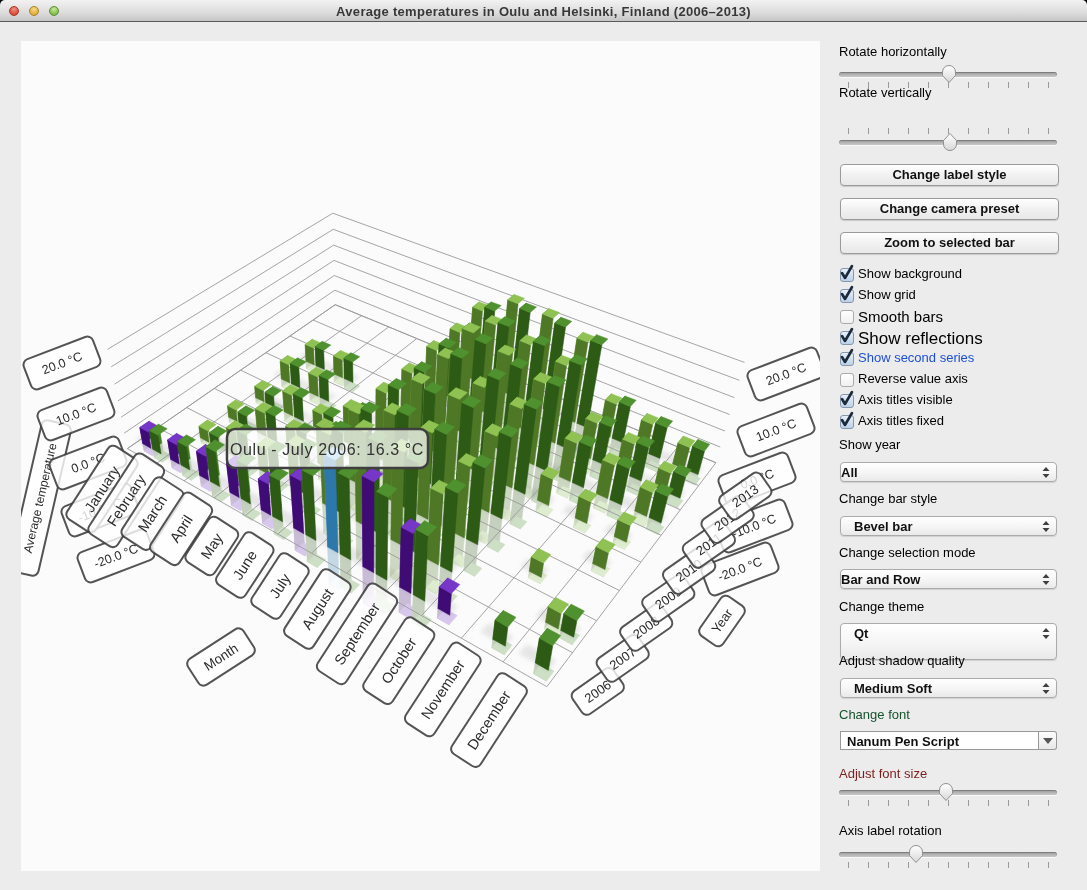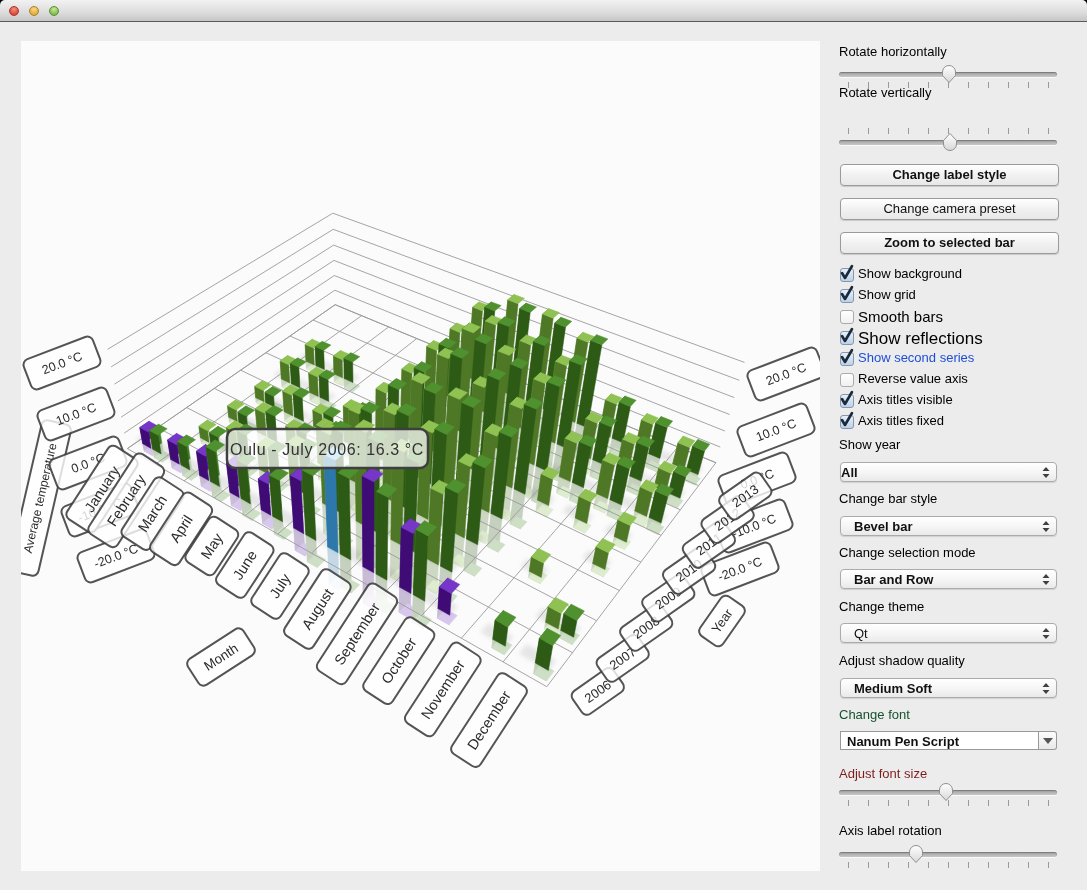--- a/index.html
+++ b/index.html
@@ -13,20 +13,21 @@
         <stop offset="1" stop-color="#d8d8d8"></stop>
       </linearGradient>
     </defs>
   </svg>
 <div style="position:absolute;left:0;top:0;width:10px;height:10px;background:#000"></div>
 <div style="position:absolute;right:0;top:0;width:10px;height:10px;background:#000"></div>
 <div id="titlebar">
     <div style="position:absolute;left:9px;top:6px;width:10px;height:10px;border-radius:50%;background:radial-gradient(circle at 50% 28%,#ef9286,#dc4937 72%);border:1px solid #aa362a;box-sizing:border-box"></div>
     <div style="position:absolute;left:29px;top:6px;width:10px;height:10px;border-radius:50%;background:radial-gradient(circle at 50% 28%,#f7d98a,#e3ac38 72%);border:1px solid #aa812a;box-sizing:border-box"></div>
     <div style="position:absolute;left:49px;top:6px;width:10px;height:10px;border-radius:50%;background:radial-gradient(circle at 50% 28%,#c9e79a,#80bb4a 72%);border:1px solid #5b8f38;box-sizing:border-box"></div>
+    <div id="title">Average temperatures in Oulu and Helsinki, Finland (2006–2013)</div>
   </div>
 <div id="chartbg"></div>
 <svg width="799" height="830" viewBox="21 41 799 830" xmlns="http://www.w3.org/2000/svg" style="position:absolute;left:21px;top:41px;background:#fbfbfb">
     <g opacity="0.26">
       <path d="M467.5 376.8 L473.7 371.4 L471.4 400.4 L465.3 405.9 Z" fill="#74ac3c" stroke="#74ac3c" stroke-width="0.5"></path>
       <path d="M467.5 376.8 L476.7 380.7 L474.4 409.9 L465.3 405.9 Z" fill="#4e7726" stroke="#4e7726" stroke-width="0.5"></path>
       <path d="M465.3 405.9 L474.4 409.9 L480.4 404.3 L471.4 400.4 Z" fill="#8fc253" stroke="#8fc253" stroke-width="0.5"></path>
       <path d="M478.6 381.5 L484.8 376.0 L482.1 406.8 L476.0 412.4 Z" fill="#417e25" stroke="#417e25" stroke-width="0.5"></path>
       <path d="M478.6 381.5 L488.0 385.5 L485.2 416.4 L476.0 412.4 Z" fill="#2d5a15" stroke="#2d5a15" stroke-width="0.5"></path>
       <path d="M476.0 412.4 L485.2 416.4 L491.2 410.8 L482.1 406.8 Z" fill="#4f912e" stroke="#4f912e" stroke-width="0.5"></path>
@@ -1169,21 +1170,21 @@
 <div style="position:absolute;left:948.0px;top:128px;width:1px;height:6px;background:#9a9a9a"></div>
 <div style="position:absolute;left:968.0px;top:128px;width:1px;height:6px;background:#9a9a9a"></div>
 <div style="position:absolute;left:988.0px;top:128px;width:1px;height:6px;background:#9a9a9a"></div>
 <div style="position:absolute;left:1008.0px;top:128px;width:1px;height:6px;background:#9a9a9a"></div>
 <div style="position:absolute;left:1028.0px;top:128px;width:1px;height:6px;background:#9a9a9a"></div>
 <div style="position:absolute;left:1048.0px;top:128px;width:1px;height:6px;background:#9a9a9a"></div>
 <svg style="position:absolute;left:941.5px;top:132px" width="16" height="20" viewBox="0 0 16 20">
     <path d="M8,1.5 L14.5,8.5 L14.5,12 A6.5,6.5 0 0 1 1.5,12 L1.5,8.5 Z" fill="url(#thg)" stroke="#909090" stroke-width="1"></path>
   </svg>
 <div style="position:absolute;left:840px;top:164px;width:217px;height:20px;border:1px solid #9a9a9a;border-radius:4px;background:linear-gradient(#ffffff,#f1f1f1 50%,#e8e8e8);box-shadow:0 1px 1px rgba(0,0,0,0.15);text-align:center;font-weight:bold;font-size:13px;line-height:20px;color:#111">Change label style</div>
-<div style="position:absolute;left:840px;top:198px;width:217px;height:20px;border:1px solid #9a9a9a;border-radius:4px;background:linear-gradient(#ffffff,#f1f1f1 50%,#e8e8e8);box-shadow:0 1px 1px rgba(0,0,0,0.15);text-align:center;font-weight:normal;font-size:13px;line-height:20px;color:#111">Change camera preset</div>
+<div style="position:absolute;left:840px;top:198px;width:217px;height:20px;border:1px solid #9a9a9a;border-radius:4px;background:linear-gradient(#ffffff,#f1f1f1 50%,#e8e8e8);box-shadow:0 1px 1px rgba(0,0,0,0.15);text-align:center;font-weight:bold;font-size:13px;line-height:20px;color:#111">Change camera preset</div>
 <div style="position:absolute;left:840px;top:232px;width:217px;height:20px;border:1px solid #9a9a9a;border-radius:4px;background:linear-gradient(#ffffff,#f1f1f1 50%,#e8e8e8);box-shadow:0 1px 1px rgba(0,0,0,0.15);text-align:center;font-weight:bold;font-size:13px;line-height:20px;color:#111">Zoom to selected bar</div>
 <div style="position:absolute;left:840px;top:268px;width:12px;height:12px;border:1px solid #8696ad;border-radius:3px;background:linear-gradient(#e8f0fa,#bcd2ea)"></div>
 <svg style="position:absolute;left:839px;top:263px" width="18" height="19" viewBox="0 0 18 19">
     <path d="M3 10 L6 15 L13 3" fill="none" stroke="#1b2a3a" stroke-width="2.6" stroke-linecap="round" stroke-linejoin="round"></path>
   </svg>
 <div style="position:absolute;left:858px;top:266px;font-size:13px;color:#000">Show background</div>
 <div style="position:absolute;left:840px;top:289px;width:12px;height:12px;border:1px solid #8696ad;border-radius:3px;background:linear-gradient(#e8f0fa,#bcd2ea)"></div>
 <svg style="position:absolute;left:839px;top:284px" width="18" height="19" viewBox="0 0 18 19">
     <path d="M3 10 L6 15 L13 3" fill="none" stroke="#1b2a3a" stroke-width="2.6" stroke-linecap="round" stroke-linejoin="round"></path>
   </svg>
@@ -1218,27 +1219,27 @@
     <polygon points="4,0 7.5,4 0.5,4" fill="#3f3f3f"></polygon>
     <polygon points="4,11 7.5,7 0.5,7" fill="#3f3f3f"></polygon>
   </svg>
 <div style="position:absolute;left:839px;top:491px;font-size:13px;color:#000">Change bar style</div>
 <div style="position:absolute;left:840px;top:515.5px;width:217px;height:20px;border:1px solid #ababab;border-radius:4px;background:linear-gradient(#ffffff,#f4f4f4 60%,#e9e9e9);box-shadow:0 1px 1px rgba(0,0,0,0.12);font-weight:bold;font-size:13px;line-height:20px;color:#111;padding-left:13px;box-sizing:border-box">Bevel bar</div>
 <svg style="position:absolute;left:1042px;top:520.5px" width="8" height="11" viewBox="0 0 8 11">
     <polygon points="4,0 7.5,4 0.5,4" fill="#3f3f3f"></polygon>
     <polygon points="4,11 7.5,7 0.5,7" fill="#3f3f3f"></polygon>
   </svg>
 <div style="position:absolute;left:839px;top:545px;font-size:13px;color:#000">Change selection mode</div>
-<div style="position:absolute;left:840px;top:569px;width:217px;height:20px;border:1px solid #ababab;border-radius:4px;background:linear-gradient(#ffffff,#f4f4f4 60%,#e9e9e9);box-shadow:0 1px 1px rgba(0,0,0,0.12);font-weight:bold;font-size:13px;line-height:20px;color:#111;padding-left:13px;box-sizing:border-box">Bar and Row</div>
+<div style="position:absolute;left:840px;top:569px;width:217px;height:20px;border:1px solid #ababab;border-radius:4px;background:linear-gradient(#ffffff,#f4f4f4 60%,#e9e9e9);box-shadow:0 1px 1px rgba(0,0,0,0.12);font-weight:bold;font-size:13px;line-height:20px;color:#111;box-sizing:border-box">Bar and Row</div>
 <svg style="position:absolute;left:1042px;top:574px" width="8" height="11" viewBox="0 0 8 11">
     <polygon points="4,0 7.5,4 0.5,4" fill="#3f3f3f"></polygon>
     <polygon points="4,11 7.5,7 0.5,7" fill="#3f3f3f"></polygon>
   </svg>
 <div style="position:absolute;left:839px;top:599px;font-size:13px;color:#000">Change theme</div>
-<div style="position:absolute;left:840px;top:623px;width:217px;height:20px;border:1px solid #ababab;border-radius:4px;background:linear-gradient(#ffffff,#f4f4f4 60%,#e9e9e9);box-shadow:0 1px 1px rgba(0,0,0,0.12);font-weight:normal;font-size:13px;line-height:20px;color:#111;padding-left:13px;box-sizing:border-box">Qt</div>
+<div style="position:absolute;left:840px;top:623px;width:217px;height:37px;border:1px solid #ababab;border-radius:4px;background:linear-gradient(#ffffff,#f4f4f4 60%,#e9e9e9);box-shadow:0 1px 1px rgba(0,0,0,0.12);font-weight:bold;font-size:13px;line-height:20px;color:#111;padding-left:13px;box-sizing:border-box">Qt</div>
 <svg style="position:absolute;left:1042px;top:628px" width="8" height="11" viewBox="0 0 8 11">
     <polygon points="4,0 7.5,4 0.5,4" fill="#3f3f3f"></polygon>
     <polygon points="4,11 7.5,7 0.5,7" fill="#3f3f3f"></polygon>
   </svg>
 <div style="position:absolute;left:839px;top:653px;font-size:13px;color:#000">Adjust shadow quality</div>
 <div style="position:absolute;left:840px;top:677.5px;width:217px;height:20px;border:1px solid #ababab;border-radius:4px;background:linear-gradient(#ffffff,#f4f4f4 60%,#e9e9e9);box-shadow:0 1px 1px rgba(0,0,0,0.12);font-weight:bold;font-size:13px;line-height:20px;color:#111;padding-left:13px;box-sizing:border-box">Medium Soft</div>
 <svg style="position:absolute;left:1042px;top:682.5px" width="8" height="11" viewBox="0 0 8 11">
     <polygon points="4,0 7.5,4 0.5,4" fill="#3f3f3f"></polygon>
     <polygon points="4,11 7.5,7 0.5,7" fill="#3f3f3f"></polygon>
   </svg>

